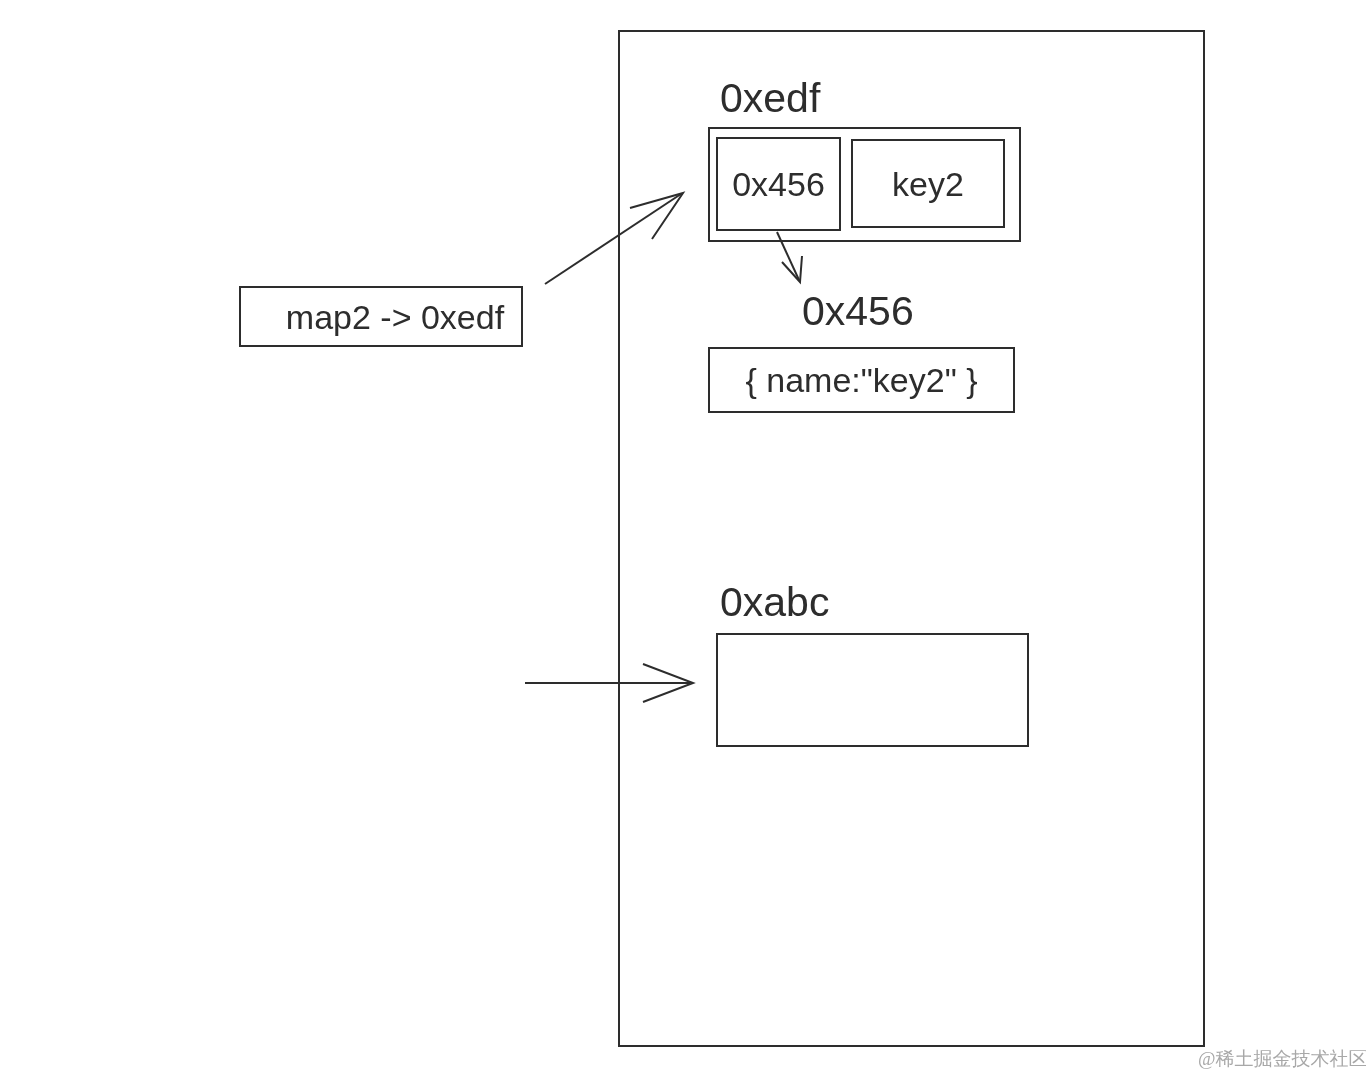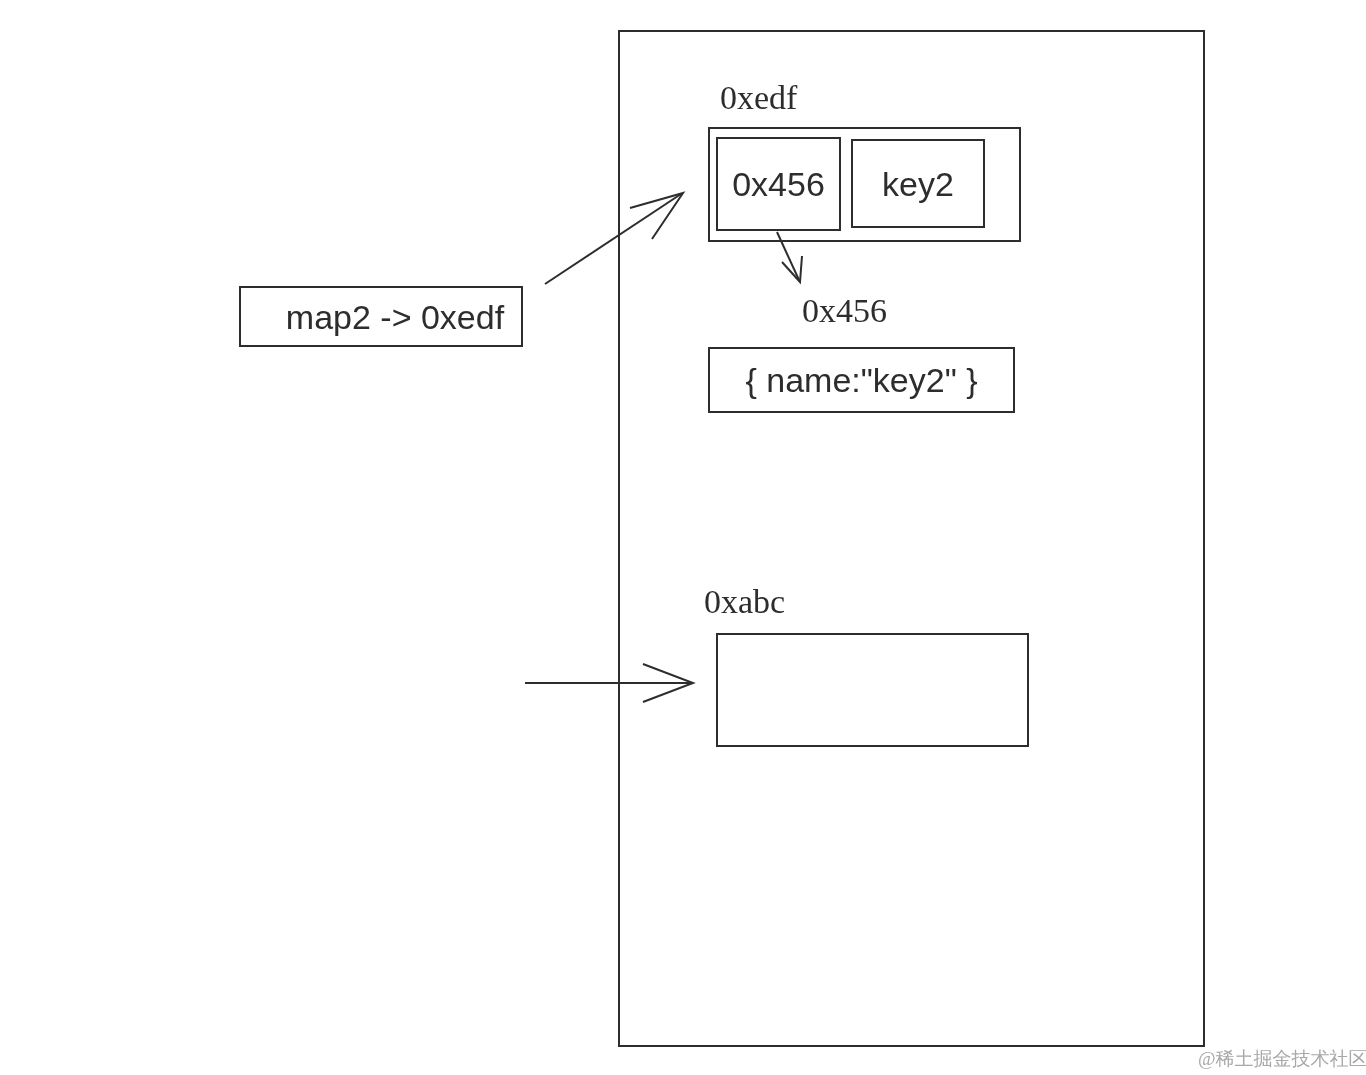--- a/index.html
+++ b/index.html
@@ -22,25 +22,24 @@
   .box {
     position: absolute;
     border: 2px solid var(--stroke);
     background: var(--background);
     display: flex;
     align-items: center;
     justify-content: center;
   }
   .label {
     position: absolute;
-    font-size: 34px;
+    font-size: 41px;
     line-height: 34px;
     white-space: nowrap;
     color: var(--text);
-    font-family: Liberation Serif, serif;
   }
   .box-text {
     font-size: 34px;
     line-height: 34px;
     white-space: nowrap;
     color: var(--text);
   }
   .container-rect {
     position: absolute;
     left: 618px; top: 30px;
@@ -53,41 +52,41 @@
     width: 313px; height: 115px;
     justify-content: flex-start;
     align-items: flex-start;
   }
   .entry-cell-ptr {
     left: 716px; top: 137px;
     width: 125px; height: 94px;
   }
   .entry-cell-key {
     left: 851px; top: 139px;
-    width: 134px; height: 89px;
+    width: 154px; height: 89px;
   }
   .value-box {
     left: 708px; top: 347px;
     width: 307px; height: 66px;
   }
   .abc-box {
     left: 716px; top: 633px;
     width: 313px; height: 114px;
   }
   .map2-box {
     left: 239px; top: 286px;
     width: 284px; height: 61px; padding-left: 28px;
   }
   .map1-box {
     left: 233px; top: 654px;
     width: 280px; height: 58px;
   }
   .lbl-edf  { left: 720px; top: 81px; }
   .lbl-456  { left: 802px; top: 294px; }
-  .lbl-abc  { left: 704px; top: 585px; }
+  .lbl-abc  { left: 720px; top: 585px; }
   .watermark {
     position: absolute;
     left: 1198px; top: 1047px;
     width: 166px;
     text-align: center;
     font-size: 19px;
     line-height: 24px;
     color: var(--watermark);
     font-family: "Liberation Serif", serif;
     white-space: nowrap;

